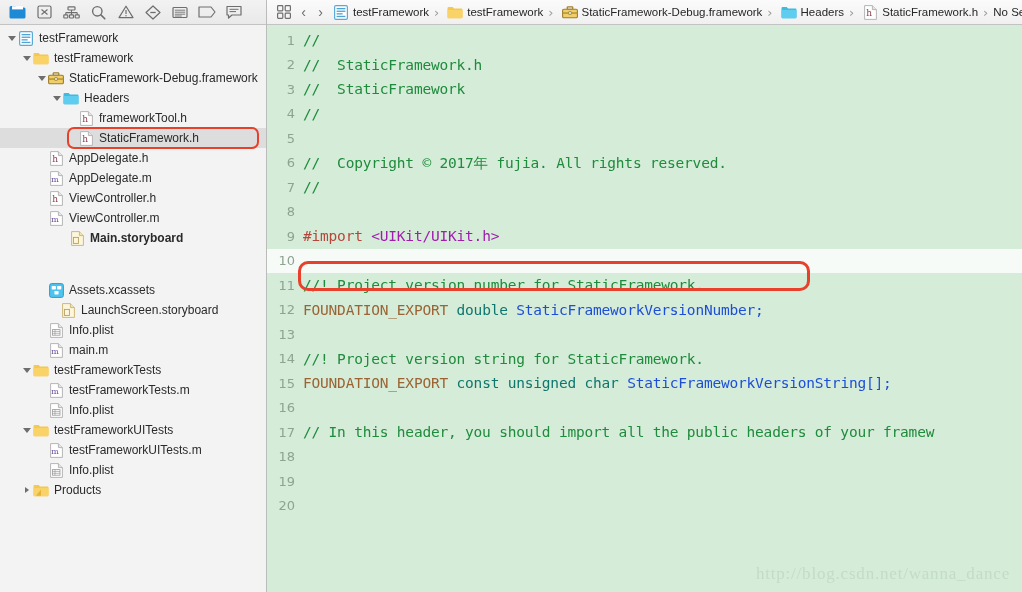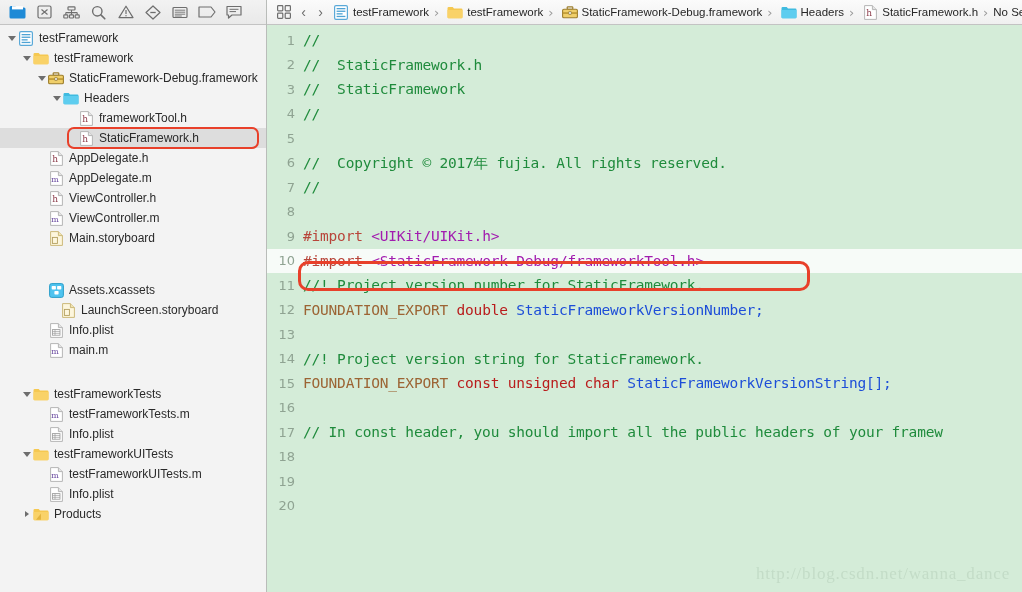--- a/index.html
+++ b/index.html
@@ -205,21 +205,21 @@
     font-size: 14.5px;
     line-height: 18px;
     white-space: pre;
     font-family: "DejaVu Sans Mono", monospace;
     letter-spacing: -0.2px;
   }
   .tok-comment { color: #1f8b3c; }
   .tok-pre     { color: #b8453a; }
   .tok-inc     { color: #a21caf; }
   .tok-macro   { color: #9c6434; }
-  .tok-kw      { color: #b91c1c; }
+  .tok-kw      { color: #0f766e; }
   .tok-ident   { color: #1d4ed8; }
 
   .annot-box-code {
     position: absolute;
     border: 3px solid #e8402a;
     border-radius: 10px;
     pointer-events: none;
     box-sizing: border-box;
   }
 
@@ -424,21 +424,21 @@
           <span class="disclosure spacer"></span>
           <span class="ficon">
             <svg width="13" height="15" viewBox="0 0 13 15">
               <path d="M0.6 0.6 H8.4 L12.4 4.6 V14.4 H0.6 Z" fill="#ffffff" stroke="#b6b6b6" stroke-width="1"></path>
               <path d="M8.4 0.6 V4.6 H12.4" fill="#e4e4e4" stroke="#b6b6b6" stroke-width="1"></path>
               <text x="1.3" y="11.4" font-family="DejaVu Serif, serif" font-size="8" fill="#6a4aa0">m</text>
             </svg>
           </span>
           <span class="tree-label">ViewController.m</span>
         </div>
-        <div class="tree-row" style="padding-left: 36px;">
+        <div class="tree-row" style="padding-left: 57px; font-weight: bold;">
           <span class="disclosure spacer"></span>
           <span class="ficon">
             <svg width="13" height="15" viewBox="0 0 13 15">
               <path d="M0.6 0.6 H8.4 L12.4 4.6 V14.4 H0.6 Z" fill="#fdf6dd" stroke="#ccb97a" stroke-width="1"></path>
               <path d="M8.4 0.6 V4.6 H12.4" fill="#efe3b4" stroke="#ccb97a" stroke-width="1"></path>
               <rect x="2.4" y="6.4" width="5" height="6" fill="none" stroke="#b39f60" stroke-width="0.9"></rect>
             </svg>
           </span>
           <span class="tree-label">Main.storyboard</span>
         </div>
@@ -481,21 +481,21 @@
           <span class="disclosure spacer"></span>
           <span class="ficon">
             <svg width="13" height="15" viewBox="0 0 13 15">
               <path d="M0.6 0.6 H8.4 L12.4 4.6 V14.4 H0.6 Z" fill="#ffffff" stroke="#b6b6b6" stroke-width="1"></path>
               <path d="M8.4 0.6 V4.6 H12.4" fill="#e4e4e4" stroke="#b6b6b6" stroke-width="1"></path>
               <text x="1.3" y="11.4" font-family="DejaVu Serif, serif" font-size="8" fill="#6a4aa0">m</text>
             </svg>
           </span>
           <span class="tree-label">main.m</span>
         </div>
-        <div class="tree-row" style="padding-left: 21px; margin-top: 24px;">
+        <div class="tree-row" style="padding-left: 21px;">
           <span class="disclosure">
             <span class="tri open"></span>
           </span>
           <span class="ficon">
             <svg width="16" height="13" viewBox="0 0 16 13">
               <path d="M0.5 2.2 a1.2 1.2 0 0 1 1.2 -1.2 h4 l1.3 1.5 H14.3 a1.2 1.2 0 0 1 1.2 1.2 V11 a1.2 1.2 0 0 1 -1.2 1.2 H1.7 A1.2 1.2 0 0 1 0.5 11 Z" fill="#f5c851"></path>
               <path d="M0.5 3.9 h15 V11 a1.2 1.2 0 0 1 -1.2 1.2 H1.7 A1.2 1.2 0 0 1 0.5 11 Z" fill="#f9d268"></path>
             </svg>
           </span>
           <span class="tree-label">testFrameworkTests</span>
@@ -654,28 +654,28 @@
       <div class="code-lines" id="code-lines">
           <div class="code-line"><span class="lnum">1</span><span class="ltext"><span class="tok-comment">//</span></span></div>
           <div class="code-line"><span class="lnum">2</span><span class="ltext"><span class="tok-comment">//  StaticFramework.h</span></span></div>
           <div class="code-line"><span class="lnum">3</span><span class="ltext"><span class="tok-comment">//  StaticFramework</span></span></div>
           <div class="code-line"><span class="lnum">4</span><span class="ltext"><span class="tok-comment">//</span></span></div>
           <div class="code-line"><span class="lnum">5</span></div>
           <div class="code-line"><span class="lnum">6</span><span class="ltext"><span class="tok-comment">//  Copyright © 2017年 fujia. All rights reserved.</span></span></div>
           <div class="code-line"><span class="lnum">7</span><span class="ltext"><span class="tok-comment">//</span></span></div>
           <div class="code-line"><span class="lnum">8</span><span class="ltext"></span></div>
           <div class="code-line"><span class="lnum">9</span><span class="ltext"><span class="tok-pre">#import </span><span class="tok-inc">&lt;UIKit/UIKit.h&gt;</span></span></div>
-          <div class="code-line current"><span class="lnum">10</span><span class="ltext"><span class="tok-pre">#import </span><span class="tok-inc">&lt;StaticFramework-Debug/frameworkTool.h&gt;</span></span></div>
+          <div class="code-line current"><span class="lnum">10</span></div>
           <div class="code-line"><span class="lnum">11</span><span class="ltext"><span class="tok-comment">//! Project version number for StaticFramework.</span></span></div>
           <div class="code-line"><span class="lnum">12</span><span class="ltext"><span class="tok-macro">FOUNDATION_EXPORT </span><span class="tok-kw">double </span><span class="tok-ident">StaticFrameworkVersionNumber;</span></span></div>
           <div class="code-line"><span class="lnum">13</span><span class="ltext"></span></div>
           <div class="code-line"><span class="lnum">14</span><span class="ltext"><span class="tok-comment">//! Project version string for StaticFramework.</span></span></div>
           <div class="code-line"><span class="lnum">15</span><span class="ltext"><span class="tok-macro">FOUNDATION_EXPORT </span><span class="tok-kw">const unsigned char </span><span class="tok-ident">StaticFrameworkVersionString[];</span></span></div>
           <div class="code-line"><span class="lnum">16</span><span class="ltext"></span></div>
-          <div class="code-line"><span class="lnum">17</span><span class="ltext"><span class="tok-comment">// In const header, you should import all the public headers of your framew</span></span></div>
+          <div class="code-line"><span class="lnum">17</span><span class="ltext"><span class="tok-comment">// In this header, you should import all the public headers of your framew</span></span></div>
           <div class="code-line"><span class="lnum">18</span><span class="ltext"></span></div>
           <div class="code-line"><span class="lnum">19</span><span class="ltext"></span></div>
           <div class="code-line"><span class="lnum">20</span><span class="ltext"></span></div>
         </div>
       <div class="annot-box-code" style="left:31px; top:236px; width:512px; height:30px;"></div>
       <div class="watermark">http://blog.csdn.net/wanna_dance</div>
     </div>
   </div>
 </div>
 

